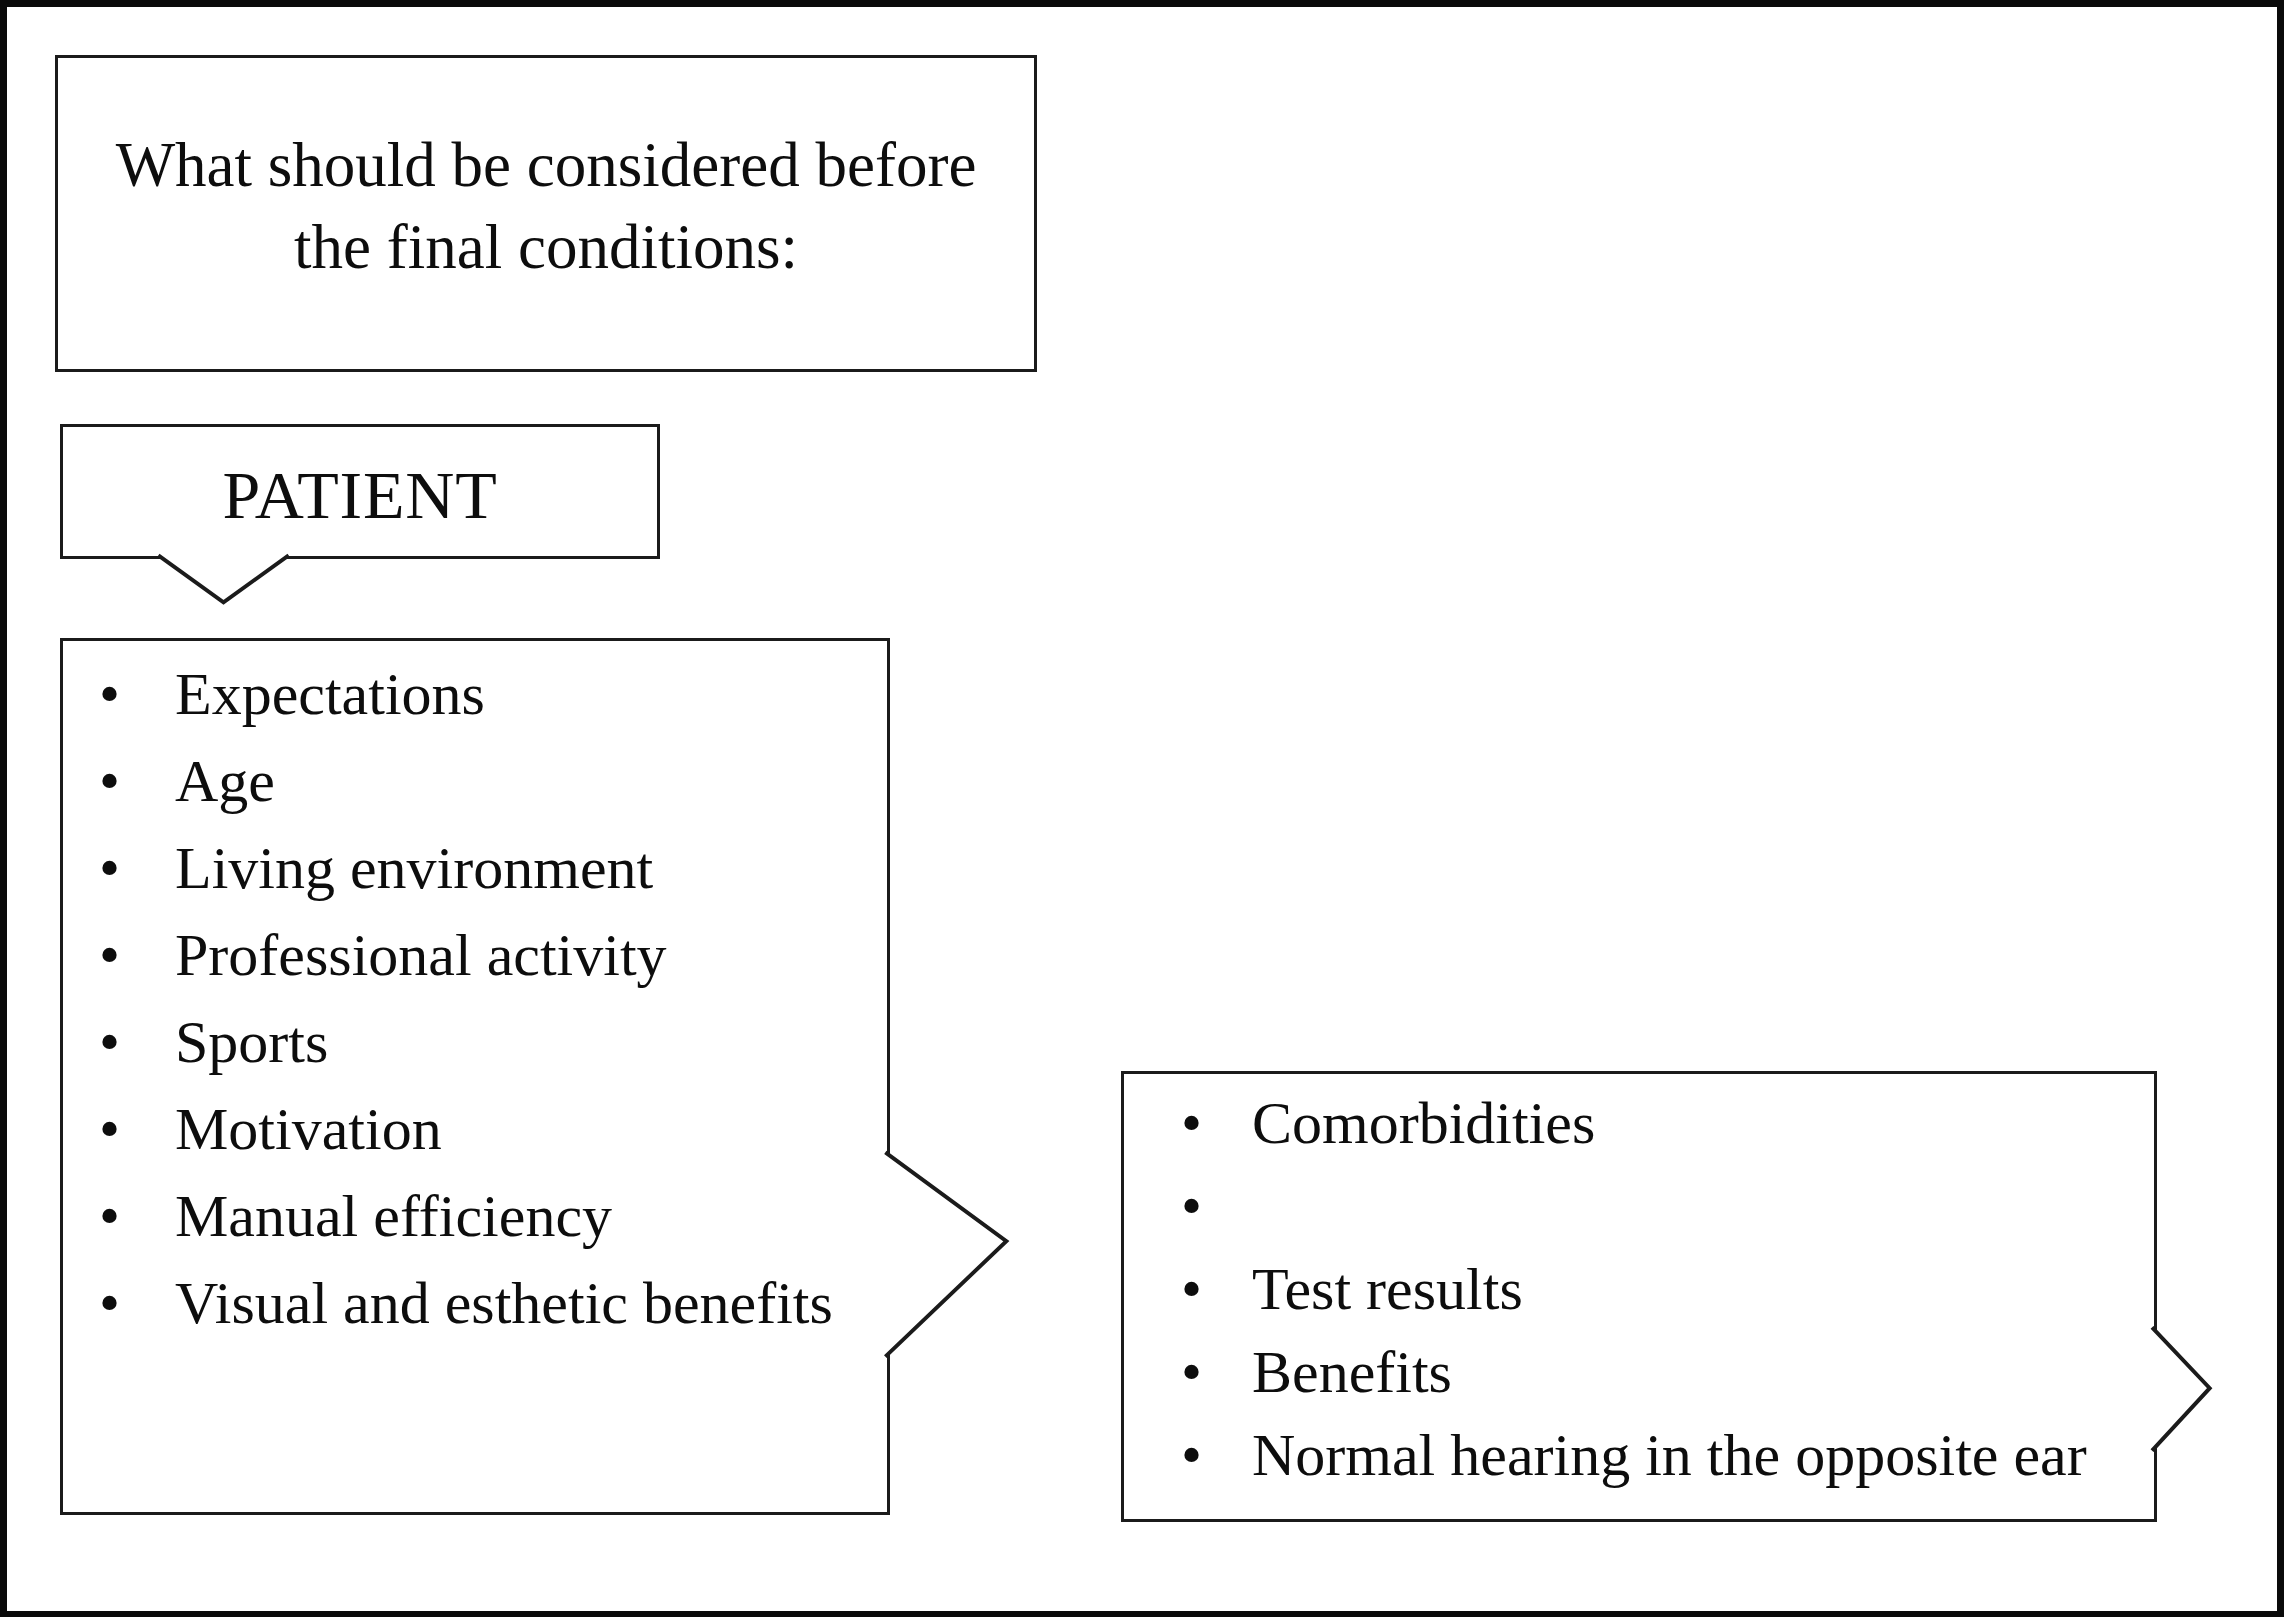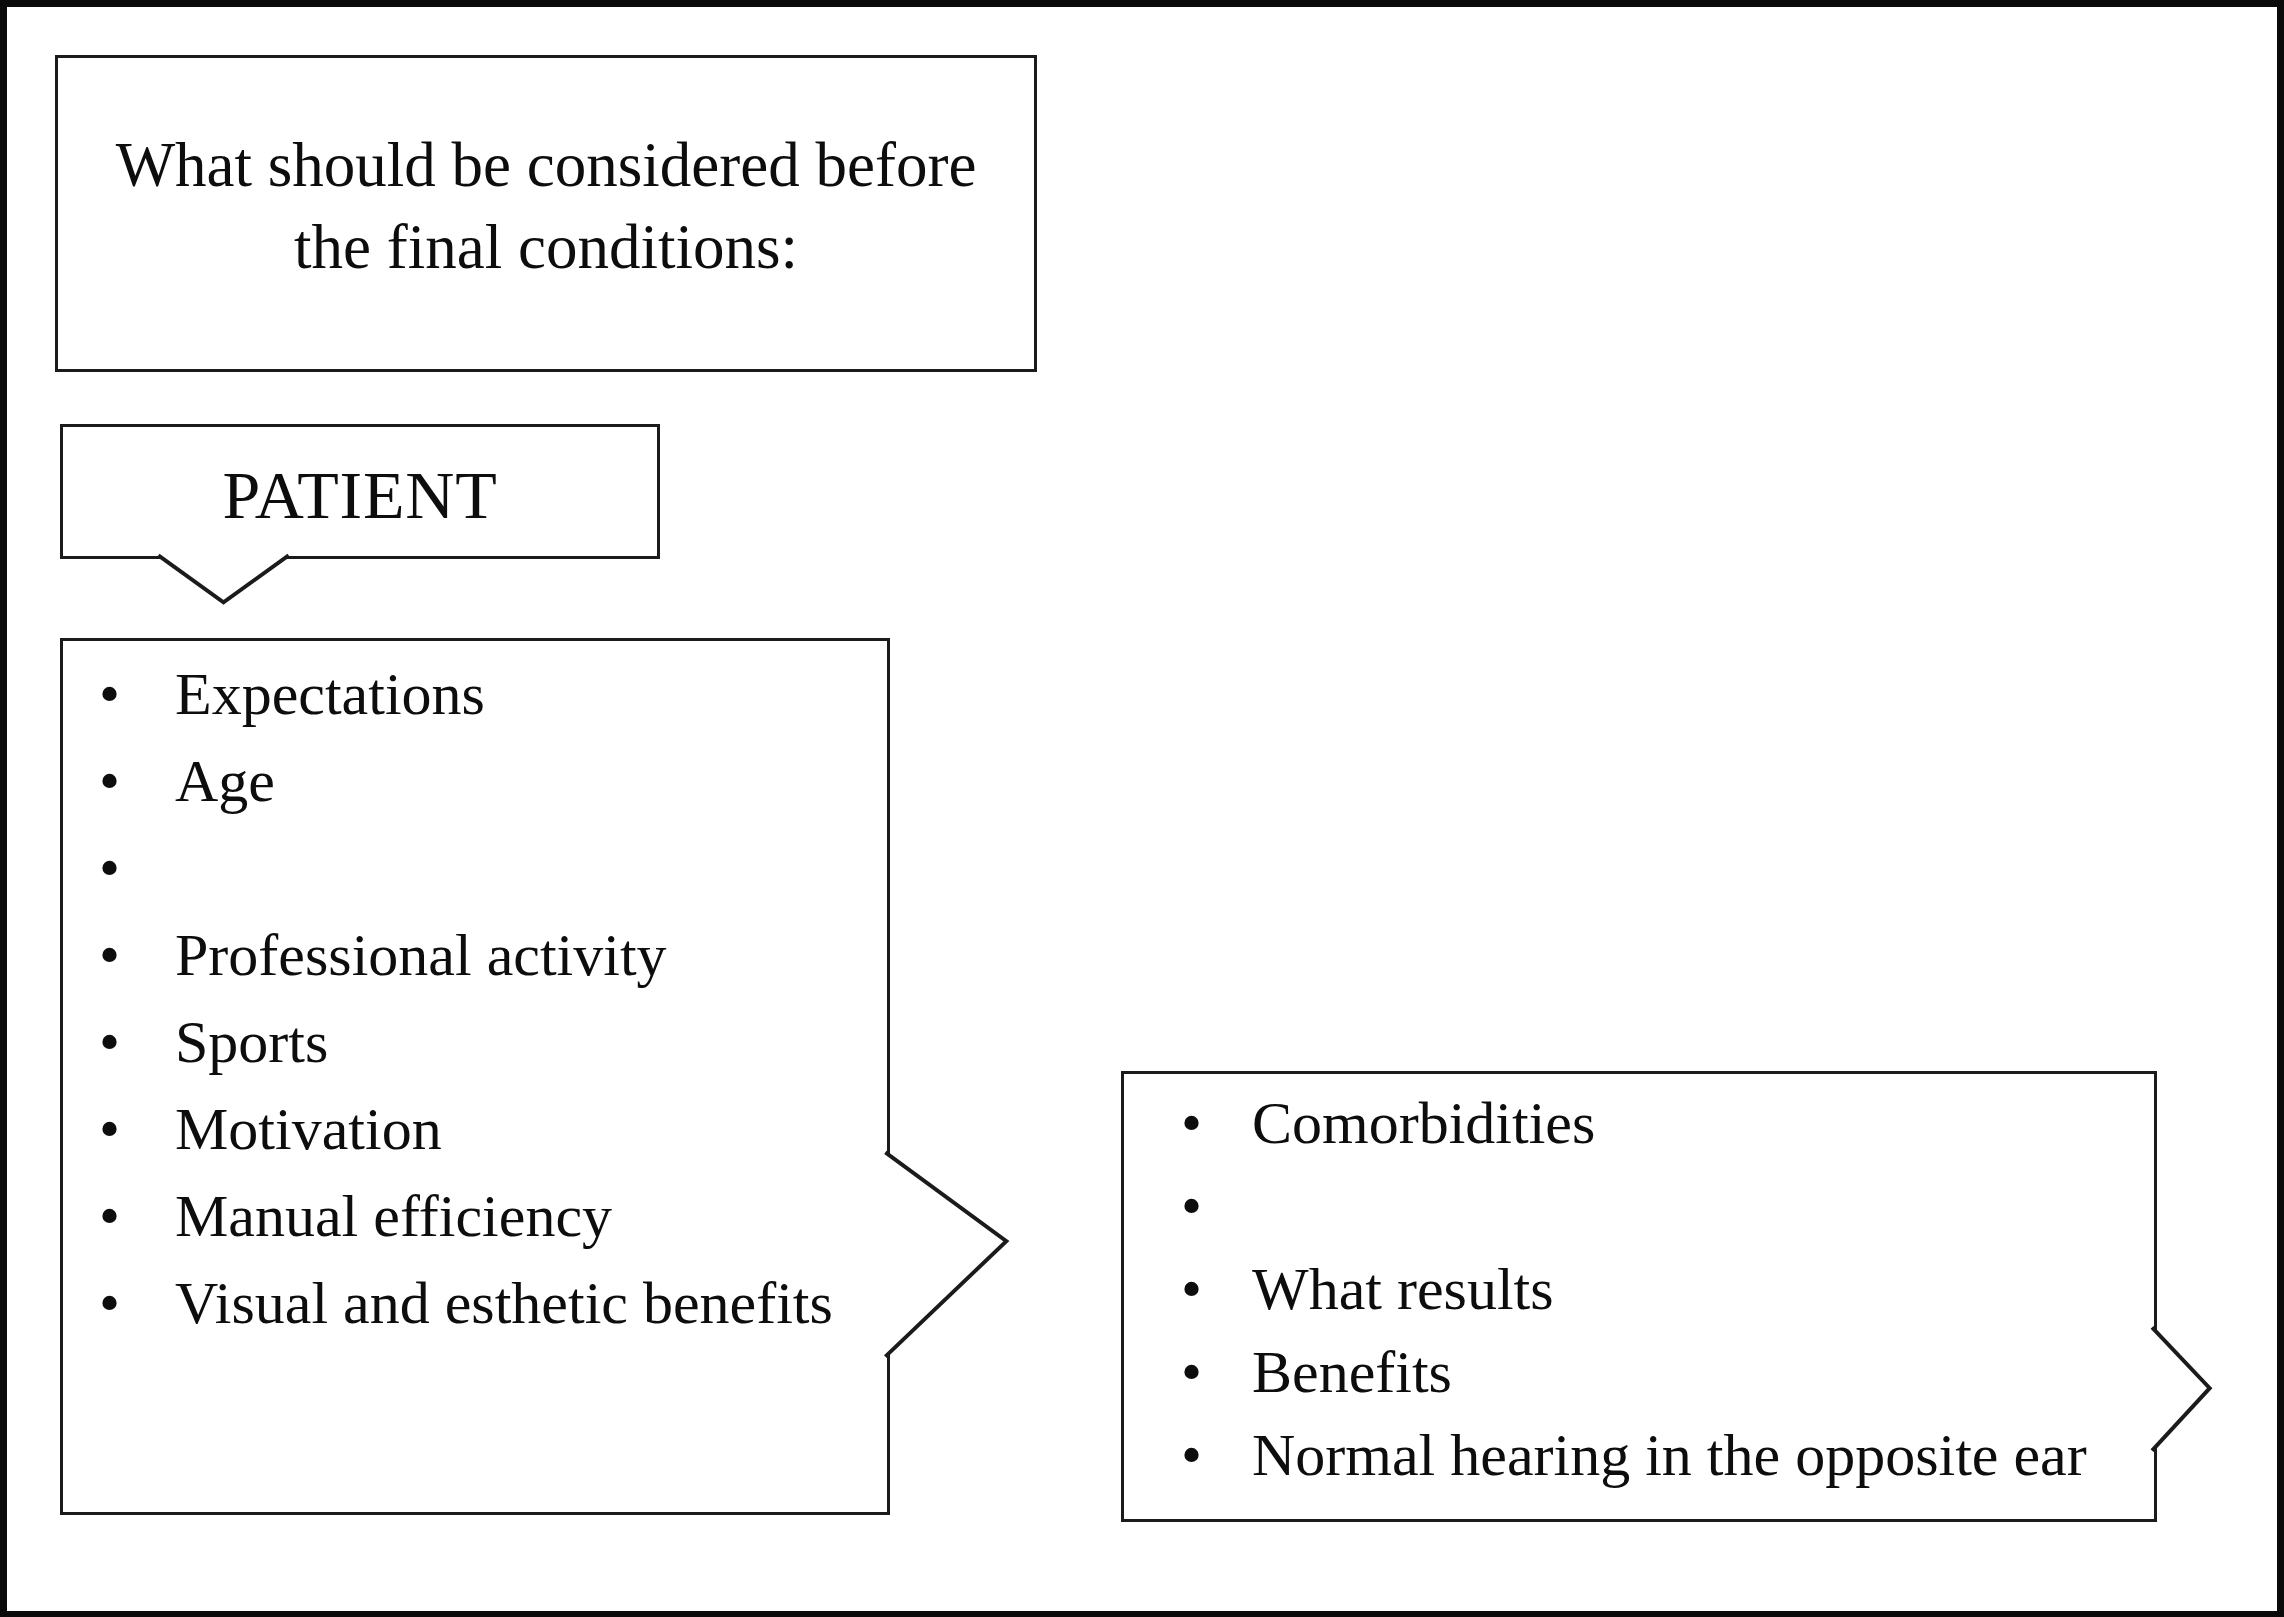--- a/index.html
+++ b/index.html
@@ -117,20 +117,21 @@
       <li>
         <span class="bullet">•</span>
         <span class="item-label">Expectations</span>
       </li>
       <li>
         <span class="bullet">•</span>
         <span class="item-label">Age</span>
       </li>
       <li>
         <span class="bullet">•</span>
+        <span class="item-label">Living environment</span>
       </li>
       <li>
         <span class="bullet">•</span>
         <span class="item-label">Professional activity</span>
       </li>
       <li>
         <span class="bullet">•</span>
         <span class="item-label">Sports</span>
       </li>
       <li>
@@ -155,21 +156,21 @@
     <ul class="factors">
       <li>
         <span class="bullet">•</span>
         <span class="item-label">Comorbidities</span>
       </li>
       <li>
         <span class="bullet">•</span>
       </li>
       <li>
         <span class="bullet">•</span>
-        <span class="item-label">What results</span>
+        <span class="item-label">Test results</span>
       </li>
       <li>
         <span class="bullet">•</span>
         <span class="item-label">Benefits</span>
       </li>
       <li>
         <span class="bullet">•</span>
         <span class="item-label">Normal hearing in the opposite ear</span>
       </li>
     </ul>

